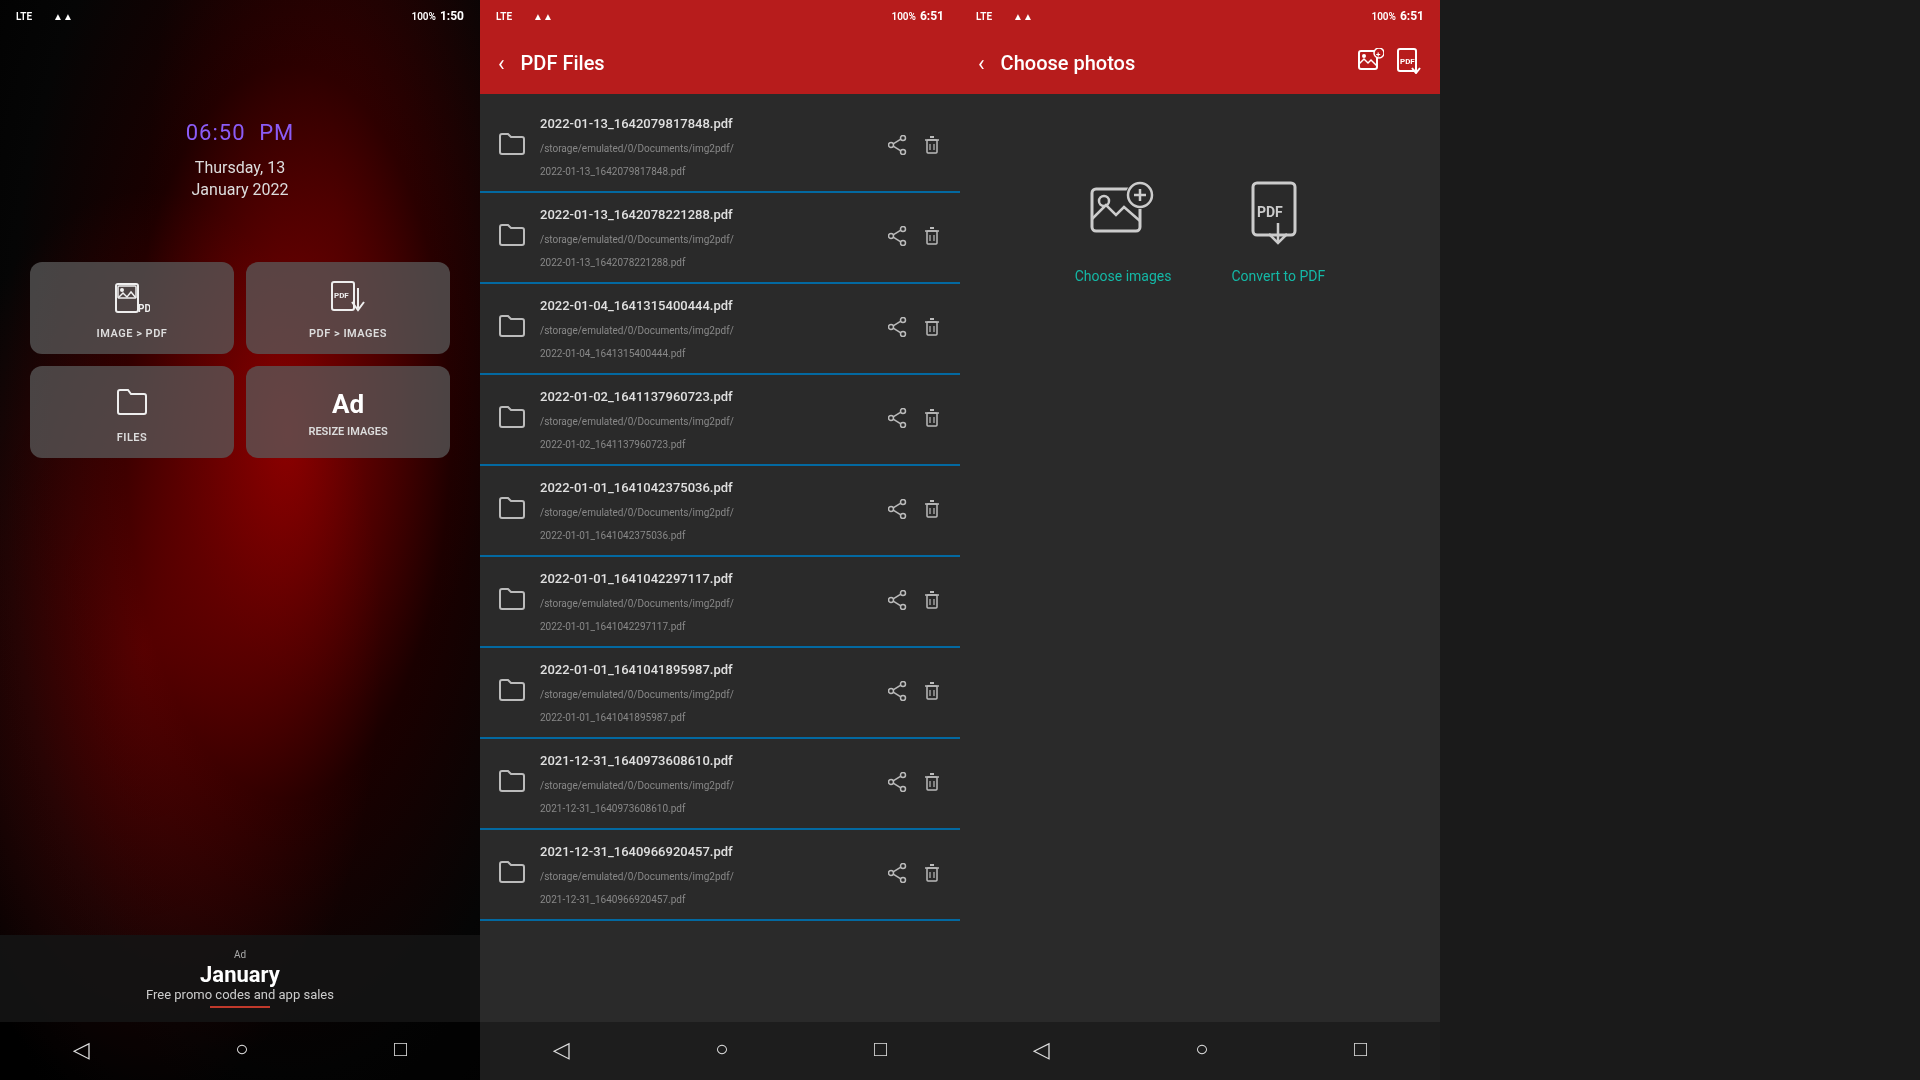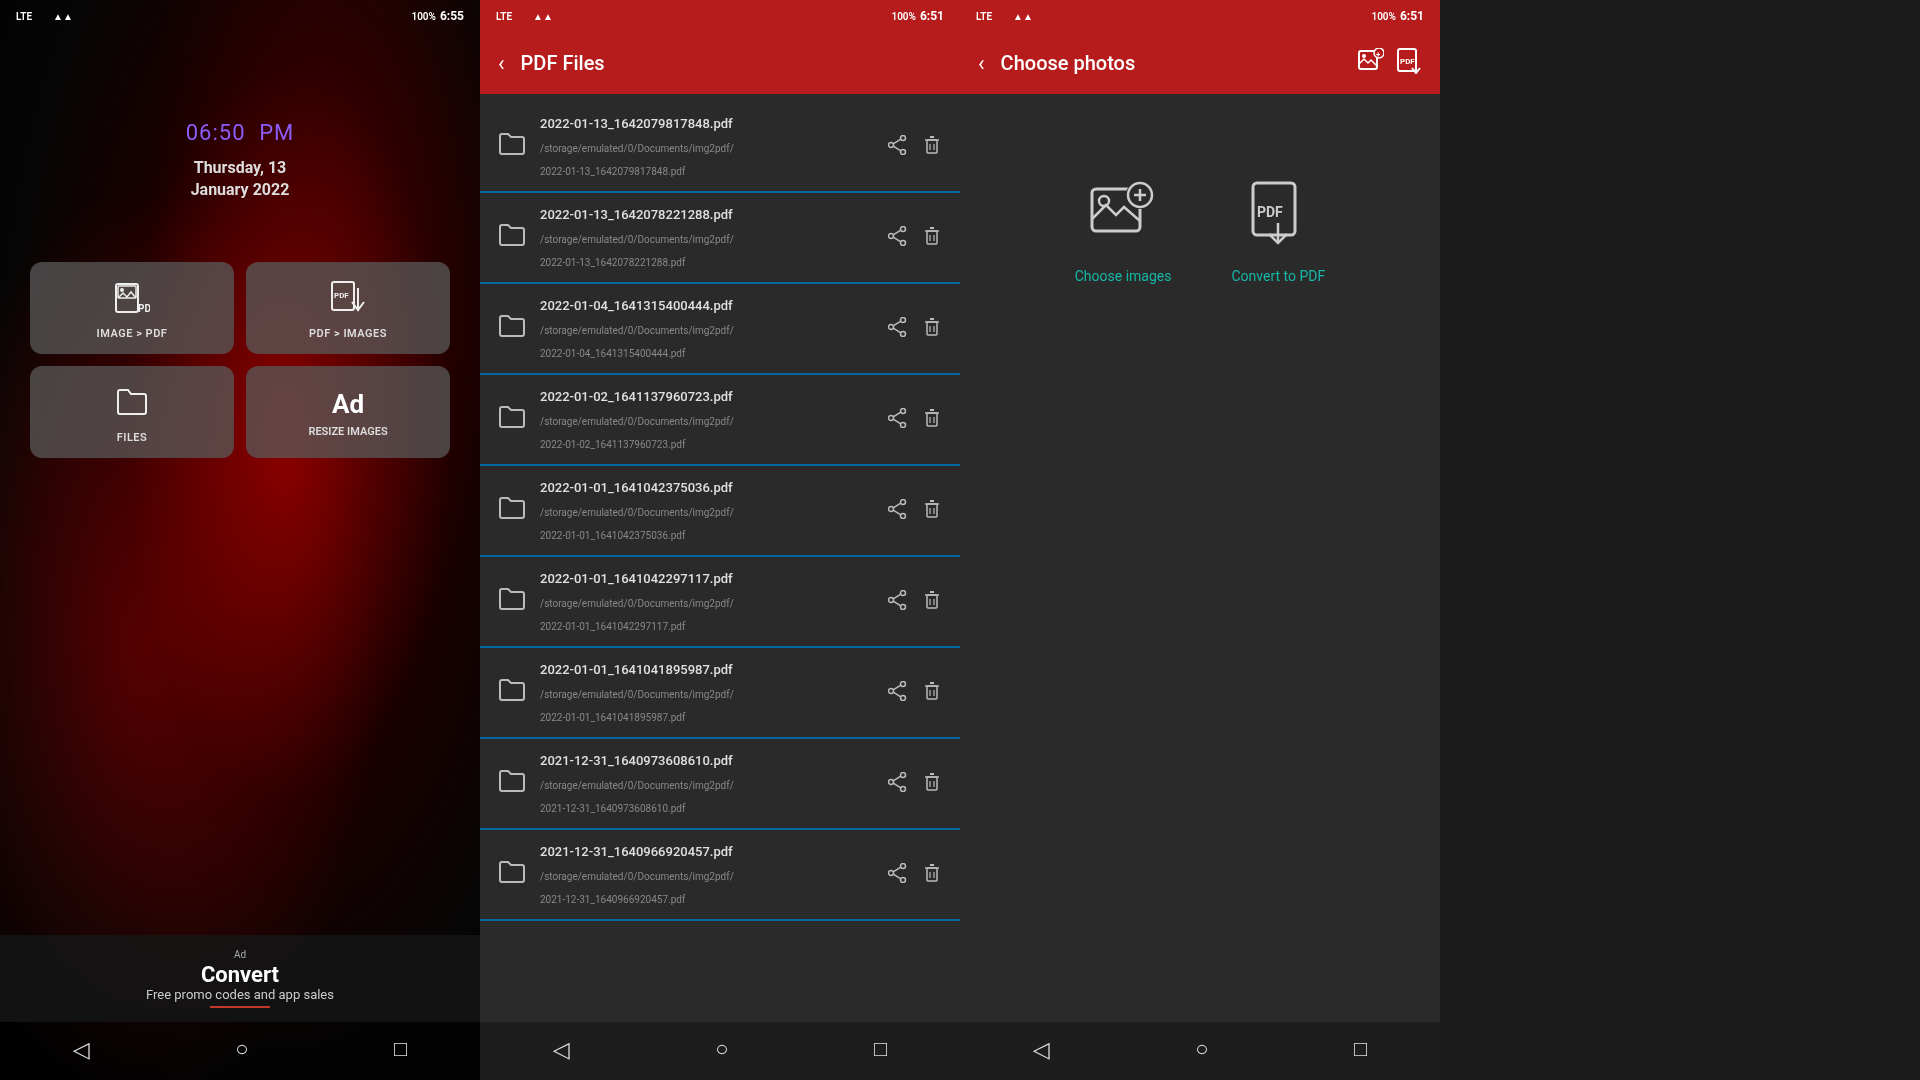--- a/index.html
+++ b/index.html
@@ -75,21 +75,20 @@
       color: #8b5cf6;
       letter-spacing: 1px;
     }
     .clock-time span { font-size: 22px; font-weight: 400; }
     .clock-date {
       font-size: 16px;
       color: #ddd;
       text-align: center;
       line-height: 1.4;
       margin-top: 4px;
-      font-weight: bold;
     }
 
     .app-grid {
       display: grid;
       grid-template-columns: 1fr 1fr;
       gap: 12px;
       margin-top: 60px;
       padding: 0 30px;
       width: 100%;
     }
@@ -315,21 +314,21 @@
 <div class="phone phone-1">
   <div class="phone-1-bg"></div>
 
   <div class="status-bar">
     <div class="status-left">
       <span>LTE</span>
       <span>▲▲</span>
     </div>
     <div class="status-right">
       <span>100%</span>
-      <span class="status-time">6:55</span>
+      <span class="status-time">1:50</span>
     </div>
   </div>
 
   <div class="home-content">
     <div class="clock-time">
       <span>06:50</span> <span>PM</span>
     </div>
     <div class="clock-date">
       <span>Thursday, 13</span><br>
       <span>January 2022</span>
@@ -374,21 +373,21 @@
       <div class="app-btn ad-btn">
         <div class="ad-label">Ad</div>
         <div class="ad-sublabel">RESIZE IMAGES</div>
       </div>
 
     </div>
   </div>
 
   <div class="ad-banner">
     <div class="ad-badge">Ad</div>
-    <div class="ad-title">Convert</div>
+    <div class="ad-title">January</div>
     <div class="ad-subtitle">Free promo codes and app sales</div>
     <div class="ad-underline"></div>
   </div>
 
   <div class="nav-bar">
     <span class="nav-icon">◁</span>
     <span class="nav-icon">○</span>
     <span class="nav-icon">□</span>
   </div>
 </div>

